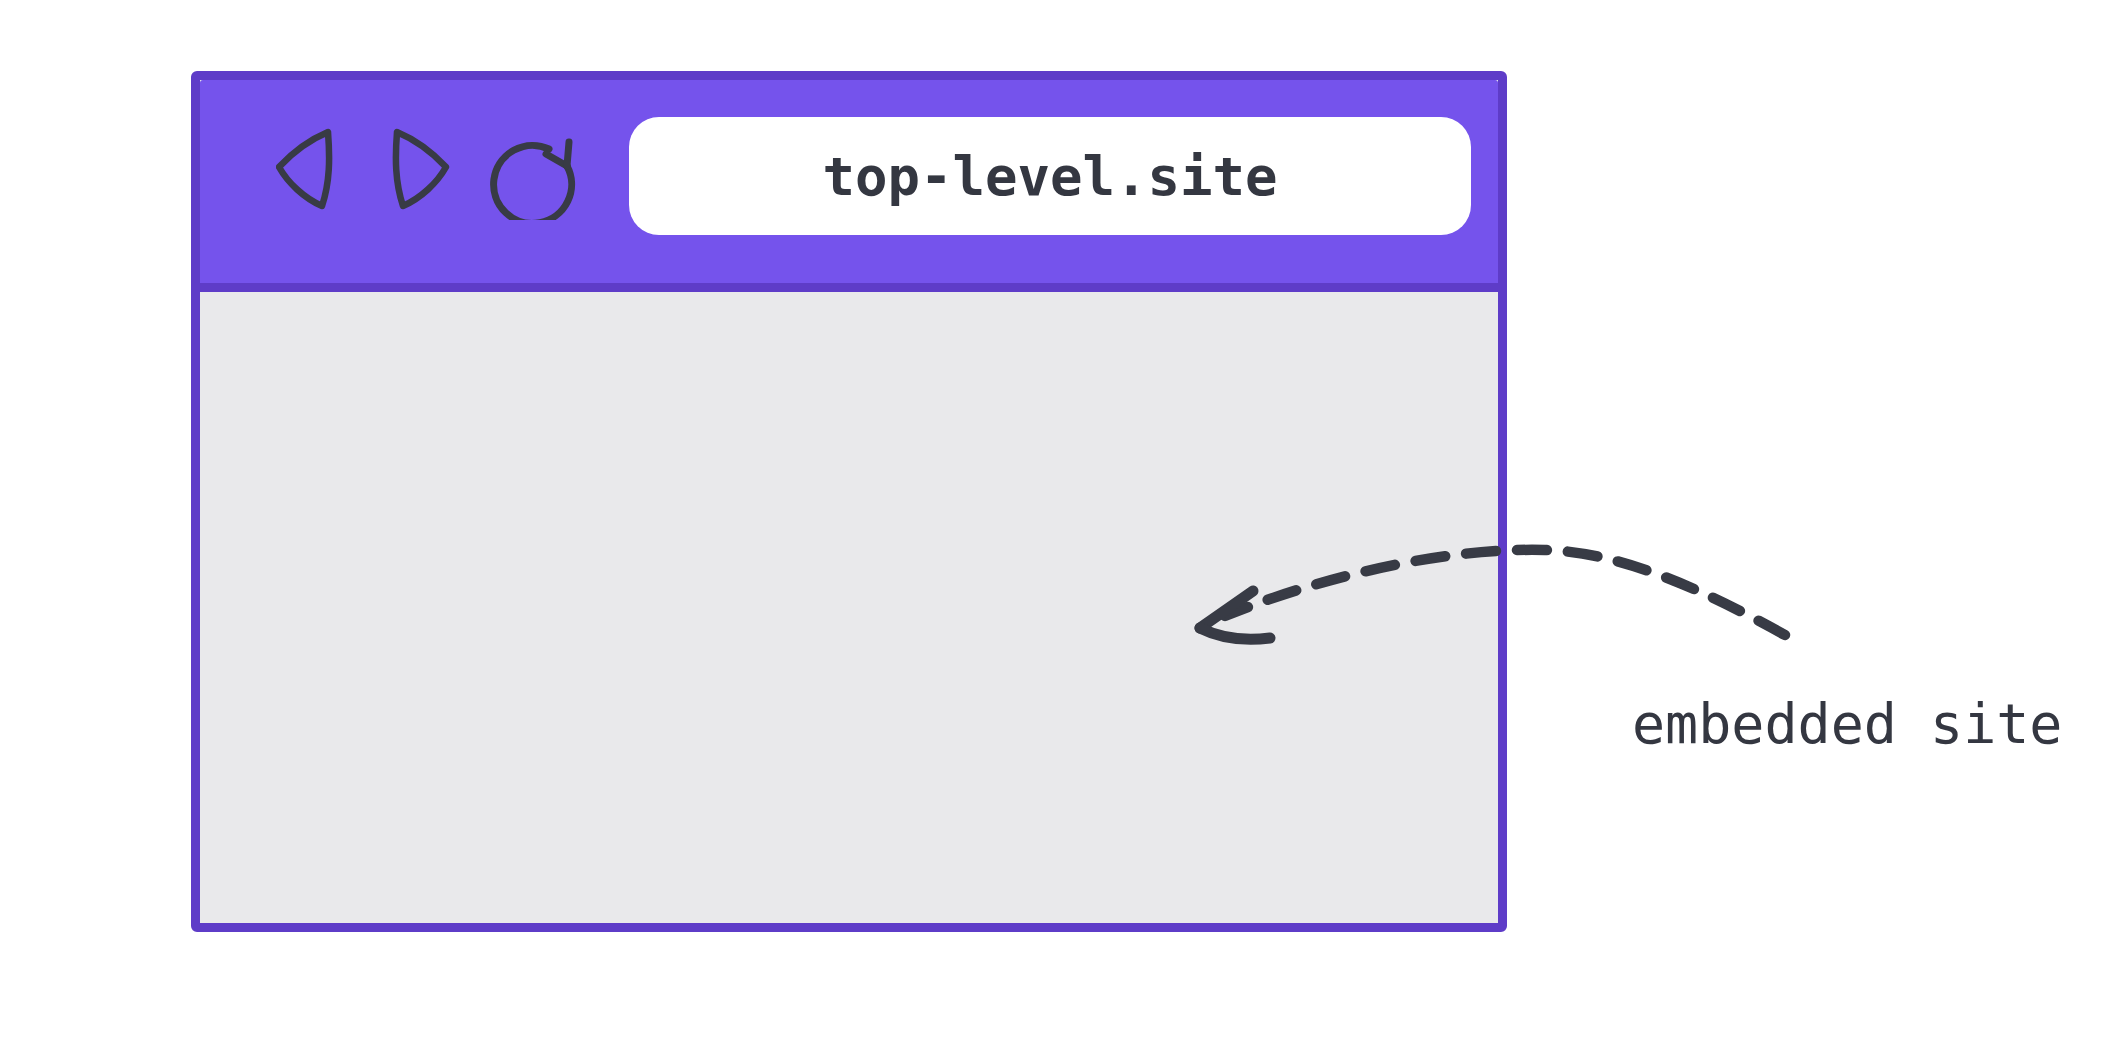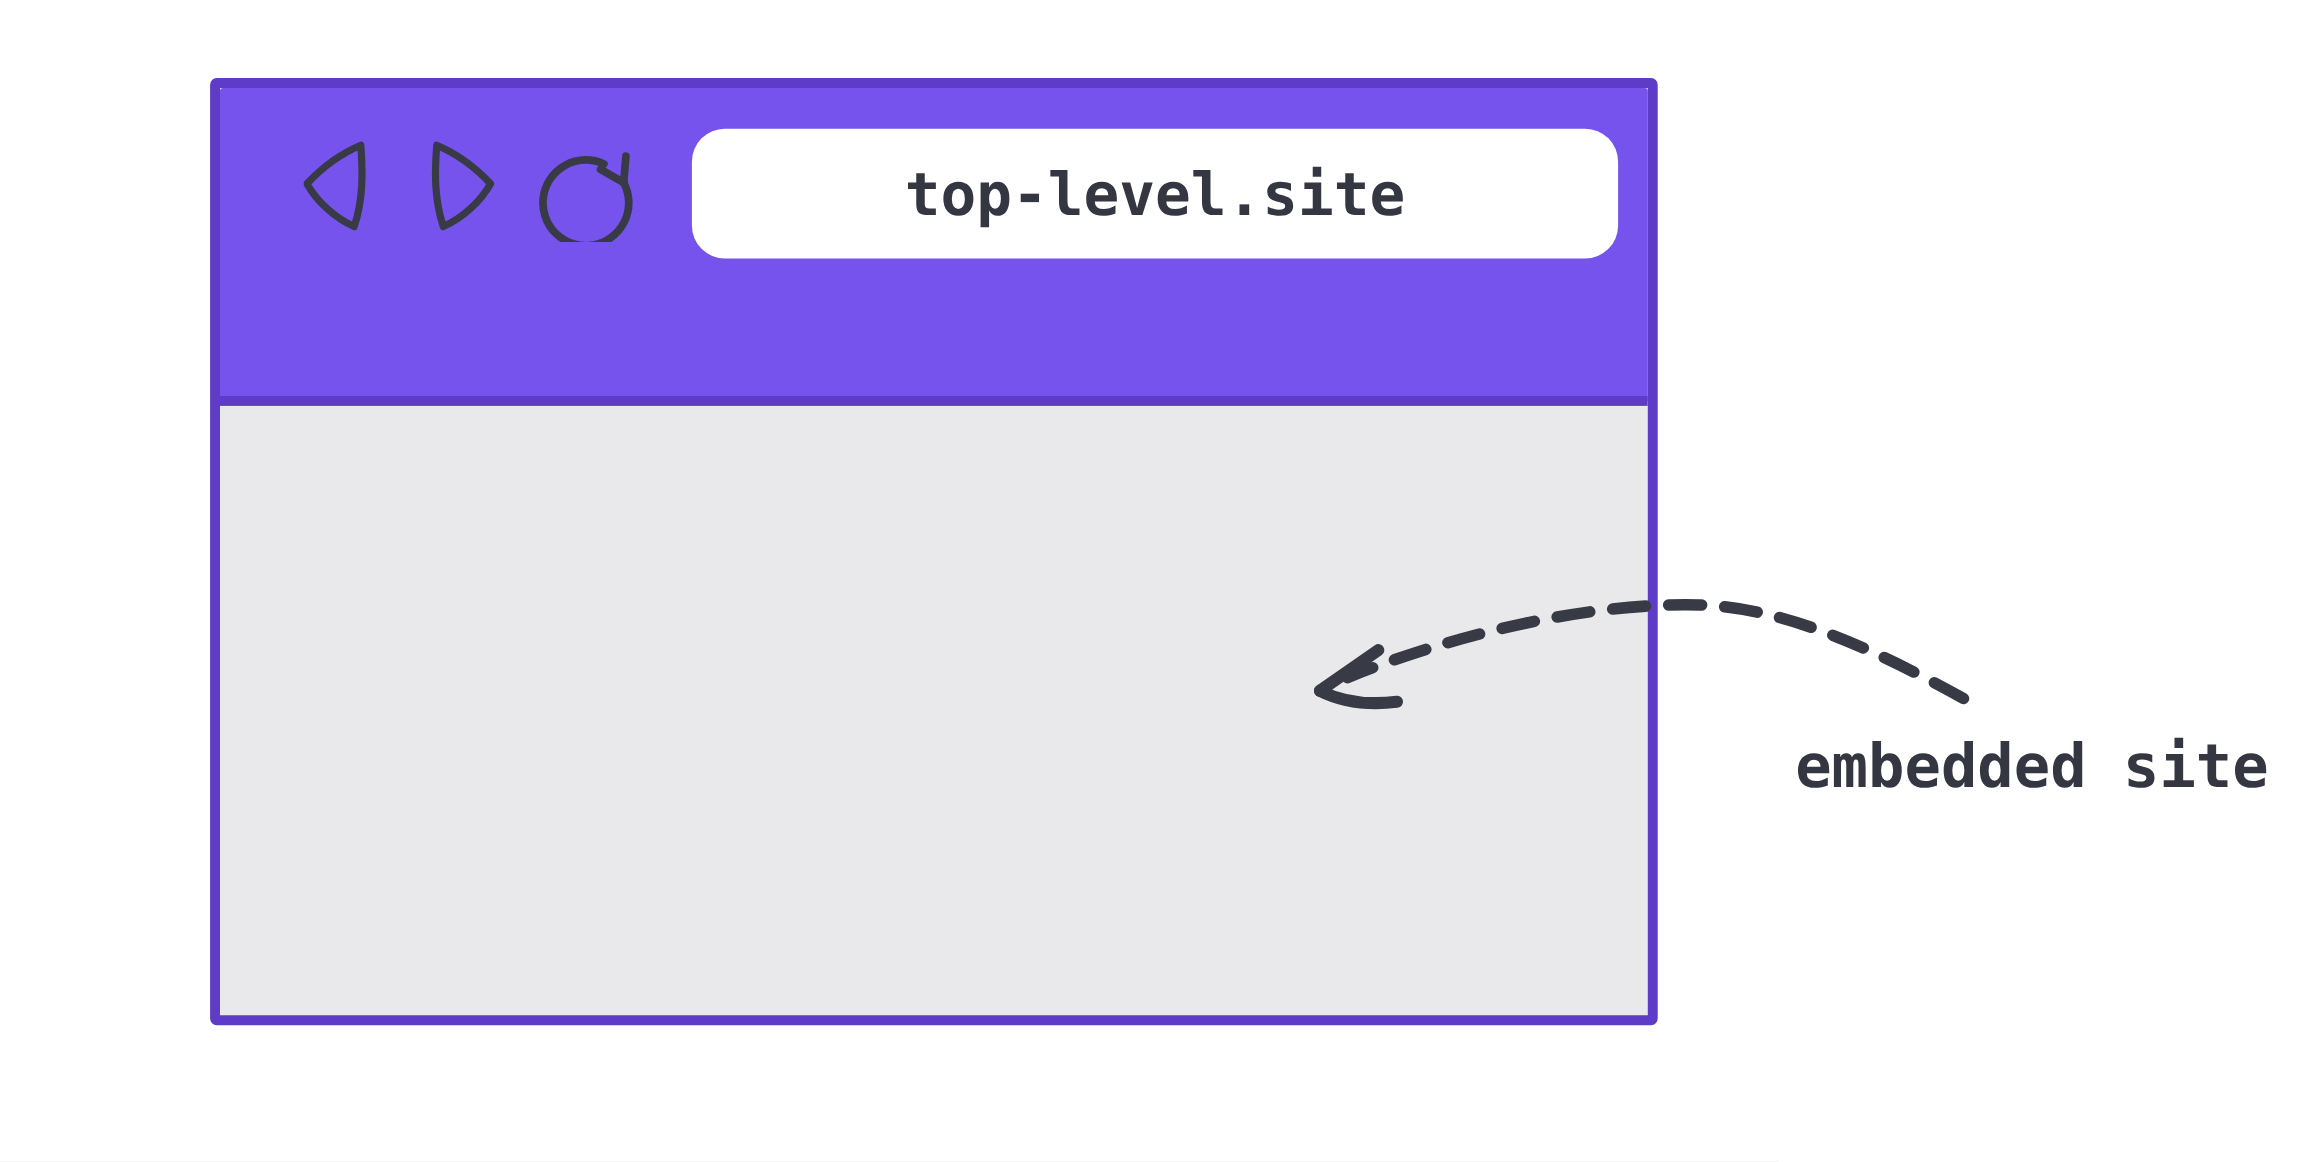--- a/index.html
+++ b/index.html
@@ -22,21 +22,21 @@
   .canvas{position:absolute;inset:0;width:2102px;height:1056px;}
 
   
   .browser-window{
     position:absolute;left:191px;top:71px;width:1316px;height:861px;
     border:9px solid var(--c-border);
     border-radius:6px;
     background:var(--c-content);
   }
   .titlebar{
-    position:absolute;left:0;top:0;right:0;height:289px;
+    position:absolute;left:0;top:0;right:0;height:212px;
     background:var(--c-titlebar);
     border-bottom:9px solid var(--c-border);
     border-radius:3px 3px 0 0;
     text-decoration:underline;
   }
   .nav-icon{position:absolute;color:var(--c-ink);}
   .nav-icon svg{display:block;width:100%;height:100%;}
   .back-icon{left:76px;top:48px;width:58px;height:82px;}
   .forward-icon{left:190px;top:48px;width:60px;height:82px;}
   .reload-icon{left:288px;top:52px;width:88px;height:88px;}
@@ -68,22 +68,22 @@
   .frame-label{
     font-size:40px;font-weight:bold;color:#393c46;white-space:nowrap;
   }
 
   
   .arrow-svg{
     position:absolute;left:1185px;top:460px;width:660px;height:215px;
     color:var(--c-ink);
   }
   .embedded-site-label{
-    position:absolute;left:1632px;top:664px;width:460px;
-    font-size:55px;font-weight:bold;color:#343741;white-space:nowrap;
+    position:absolute;left:1632px;top:692px;width:460px;
+    font-size:55px;font-weight:normal;color:#343741;white-space:nowrap;
   }
 </style>
 </head>
 <body>
 
 <div class="canvas">
 
   <div class="browser-window">
 
     <div class="titlebar">

